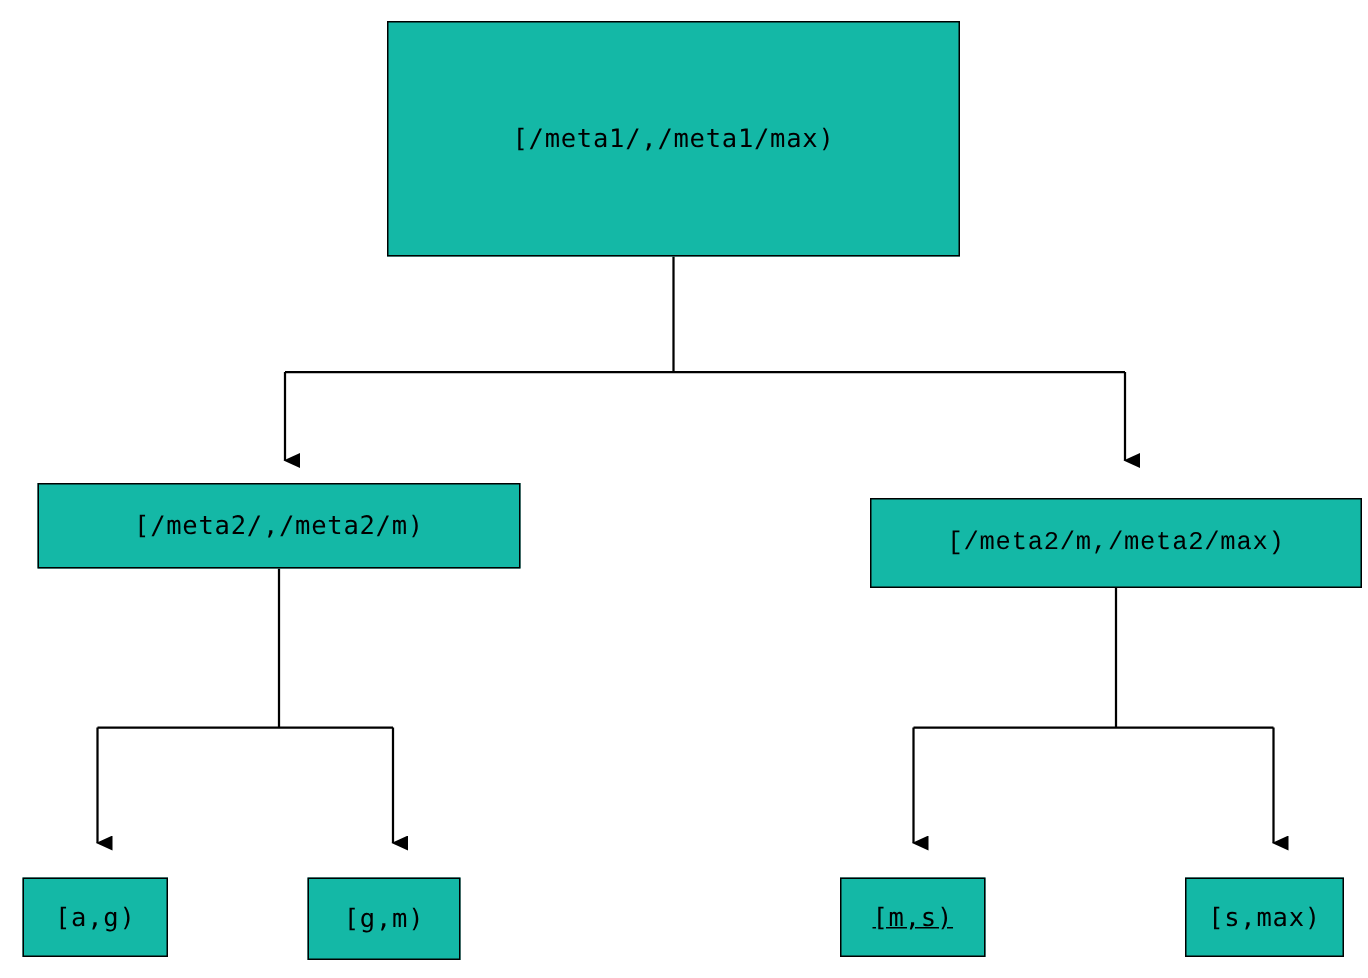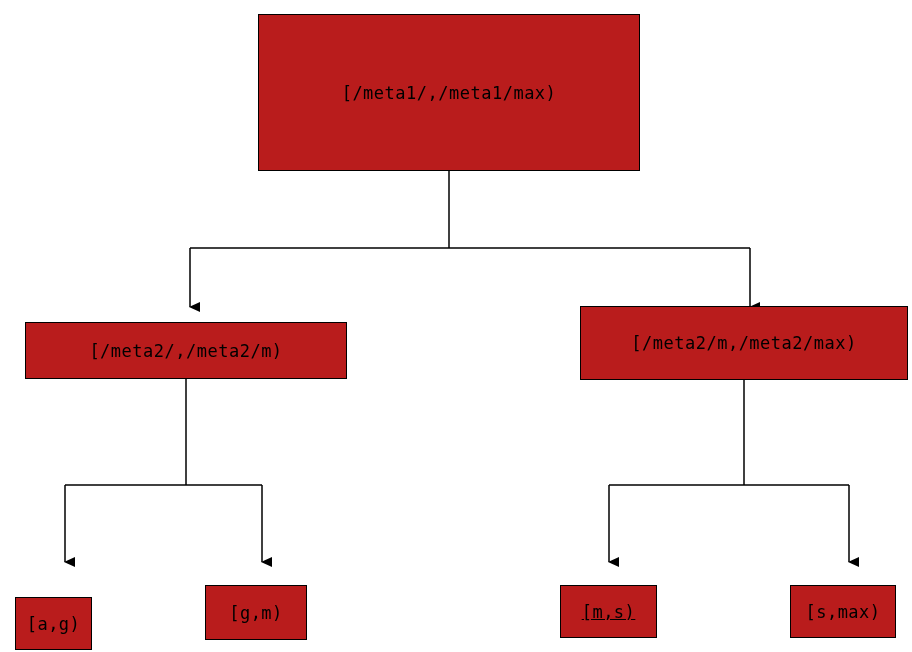--- a/index.html
+++ b/index.html
@@ -19,34 +19,34 @@
     position: absolute;
     left: 0;
     top: 0;
     width: 912px;
     height: 652px;
     pointer-events: none;
   }
   .node {
     position: absolute;
     border: 1.5px solid #000000;
-    background: #b91c1c;
+    background: #14b8a6;
     display: flex;
     align-items: center;
     justify-content: center;
     font-size: 17px;
     color: #000000;
     letter-spacing: 0.5px;
     white-space: nowrap;
     box-sizing: border-box;
   }
   .node-root   { left: 258px; top: 14px;  width: 382px; height: 157px; }
   .node-left   { left: 25px;  top: 322px; width: 322px; height: 57px;  }
-  .node-right  { left: 580px; top: 306px; width: 328px; height: 74px;  }
-  .node-ag     { left: 15px;  top: 597px; width: 77px;  height: 53px;  }
+  .node-right  { left: 580px; top: 332px; width: 328px; height: 60px; font-family: Liberation Mono, monospace;  }
+  .node-ag     { left: 15px;  top: 585px; width: 97px;  height: 53px;  }
   .node-gm     { left: 205px; top: 585px; width: 102px; height: 55px;  }
   .node-ms     { left: 560px; top: 585px; width: 97px;  height: 53px; text-decoration: underline;  }
   .node-smax   { left: 790px; top: 585px; width: 106px; height: 53px;  }
 </style>
 </head>
 <body>
 
 <div class="canvas">
 
   <svg class="edges" width="912" height="652" viewBox="0 0 912 652" xmlns="http://www.w3.org/2000/svg">

